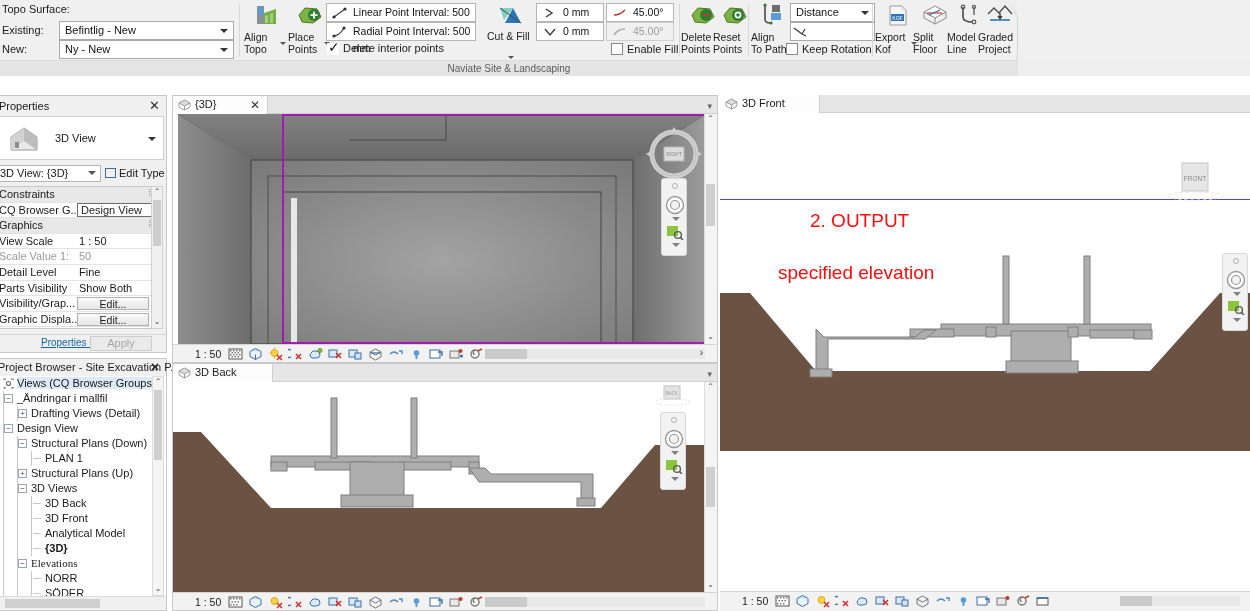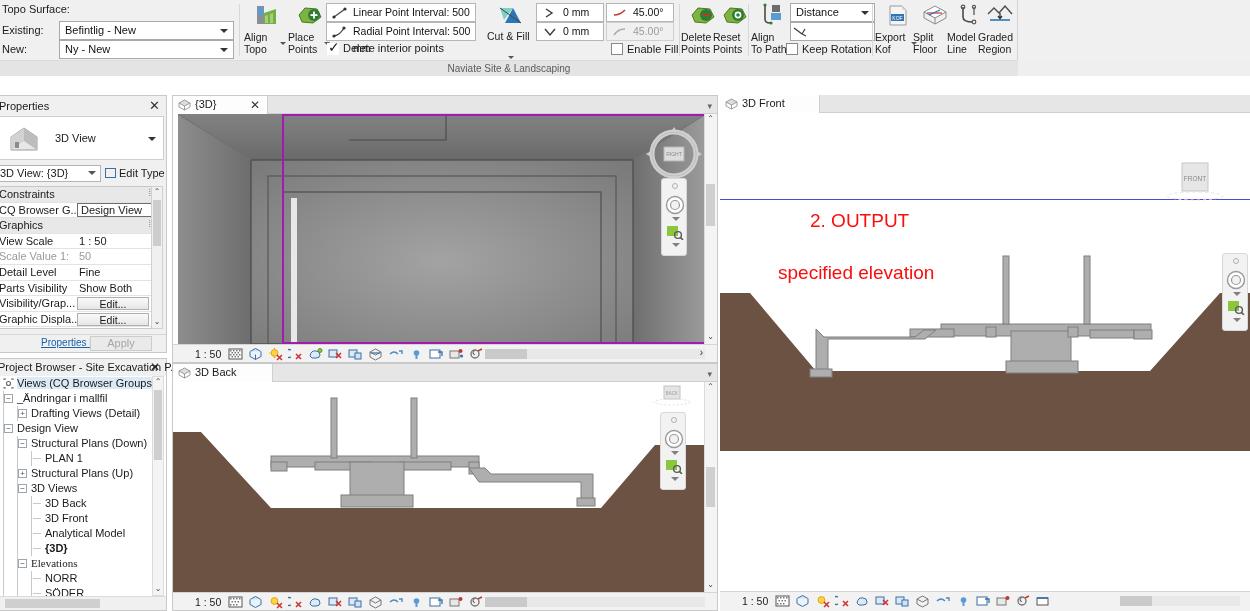--- a/index.html
+++ b/index.html
@@ -13,20 +13,21 @@
 
   
   .ribbon {
     position:absolute; left:0; top:0; width:1250px; height:76px;
     background:#eeeeee;
   }
   .ribbon-inner {
     position:absolute; left:0; top:0; width:1018px; height:76px;
     background:#f0f0f0;
     border-right:1px solid #d4d4d4;
+    border-radius:22px;
   }
   .ribbon-body { position:absolute; left:0; top:0; width:1018px; height:60px; }
   .panel-label {
     position:absolute; left:0; top:60px; width:1018px; height:16px;
     text-align:center; font-size:10px; color:#5a5a5a; line-height:16px;
     background:#e4e4e4; border-top:1px solid #dcdcdc;
   }
   .ribbon-right {
     position:absolute; left:1018px; top:0; width:232px; height:76px;
     background:#f0f0f0;
@@ -436,21 +437,21 @@
         </div>
         <div class="bigbtn" style="left:978px;top:1px;">
           <span class="ic">
             <svg width="30" height="28" viewBox="0 0 30 28">
               <path d="M3 11 L9 5 L14 10 L20 3 L27 11" stroke="#4a4a4a" stroke-width="1.4" fill="none"></path>
               <line x1="5" y1="17" x2="25" y2="17" stroke="#2e75b6" stroke-width="1.6"></line>
               <path d="M15 10 L15 15 M13 13 L15 15.6 L17 13" stroke="#333" stroke-width="1.3" fill="none"></path>
             </svg>
           </span>
           <span class="tx">
-            <span>Graded</span><br><span>Region</span>
+            <span>Graded</span><br><span>Project</span>
           </span>
         </div>
 
       </div>
       <div class="panel-label">Naviate Site &amp; Landscaping</div>
     </div>
     <div class="ribbon-right">
         <div class="under"></div>
       </div>
   </div>

